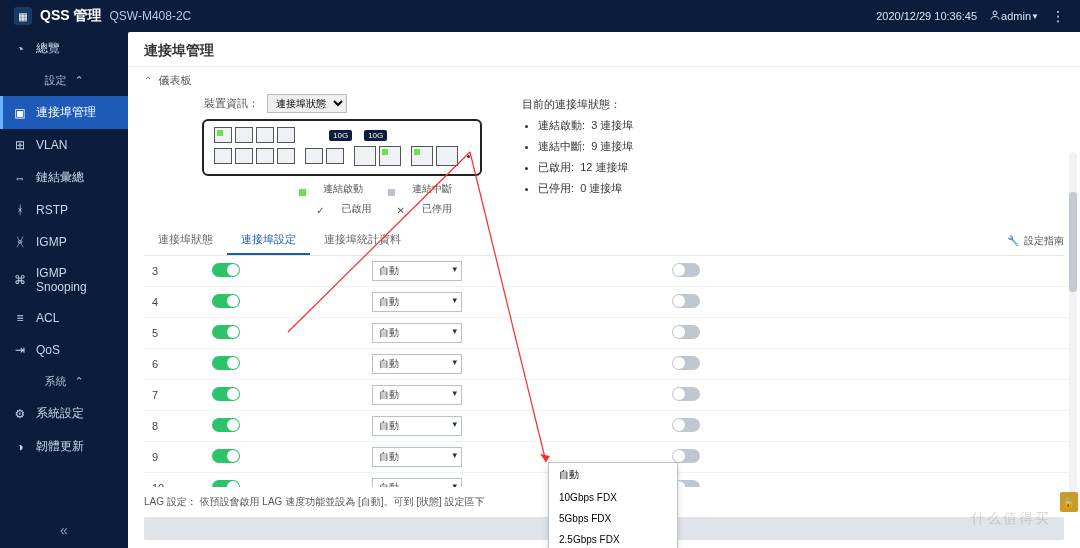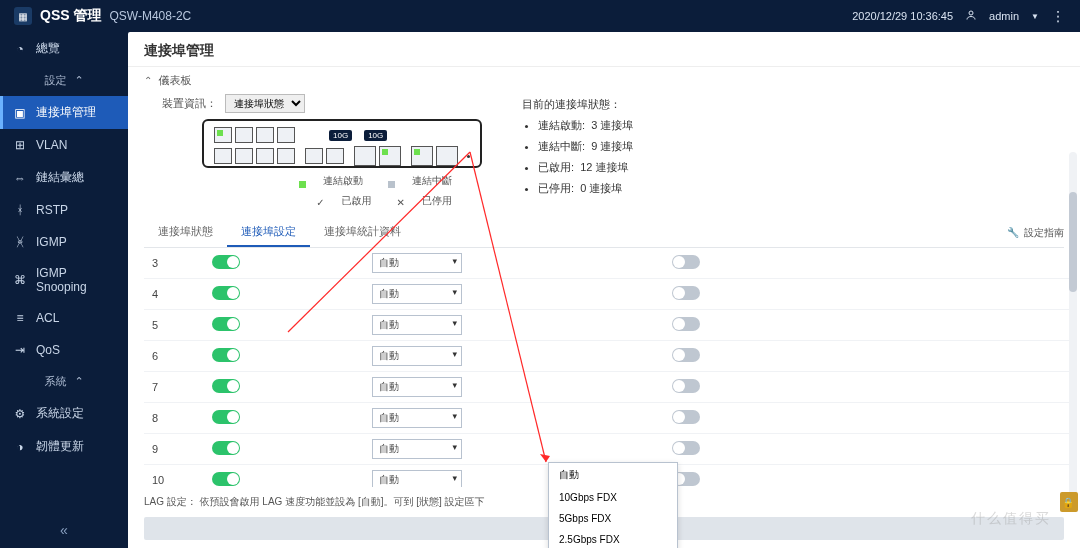--- a/index.html
+++ b/index.html
@@ -4,43 +4,43 @@
 <style>
 * { margin: 0; padding: 0; box-sizing: border-box; font-family: "Microsoft YaHei", Arial, sans-serif; }
 body { background: #0b1d3a; overflow: hidden; width: 1080px; height: 548px; position: relative; }
 
 .topbar { height: 32px; background: #0b1d3a; color: #fff; display: flex; align-items: center; padding: 0 14px; font-size: 12px; }
 .topbar .logo { width: 18px; height: 18px; background: #1a3b66; border-radius: 3px; margin-right: 8px; display:flex;align-items:center;justify-content:center;font-size:10px; }
 .topbar .title { font-size: 14px; font-weight: 600; margin-right: 8px; }
 .topbar .model { font-size: 12px; color: #b8c7de; text-align: center; }
 .topbar .spacer { flex: 1; }
 .topbar .right { display: flex; align-items: center; gap: 12px; color: #d8e2f0; font-size: 11px; }
-.topbar .user { display: flex; align-items: center; gap: 12px; }
+.topbar .user { display: flex; align-items: center; gap: 0; }
 .topbar .caret { font-size: 8px; }
 .topbar .dots { font-size: 14px; letter-spacing: 1px; cursor: pointer; }
 
 .shell { display: flex; height: calc(100% - 32px); }
 
 .sidebar { width: 128px; background: #0b1d3a; color: #c9d6e8; font-size: 12px; display: flex; flex-direction: column; position: relative; }
 .side-item, .side-group { display: flex; align-items: center; padding: 8px 12px; gap: 8px; cursor: pointer; }
 .side-group { color: #aebcd2; font-size: 11px; justify-content: center; }
 .side-item.active { background: #1e5bb8; color: #fff; border-left: 3px solid #6bb2ff; padding-left: 9px; }
 .side-icon { width: 16px; height: 16px; display:inline-flex; align-items:center; justify-content:center; font-size:12px; flex-shrink:0; }
 .side-collapse { position: absolute; bottom: 10px; width: 100%; text-align: center; color: #8aa0c0; font-size: 14px; cursor:pointer; }
 
 .main { flex: 1; background: #fff; border-radius: 2px 0 0 0; display: flex; flex-direction: column; position: relative; overflow: hidden; }
 .page-header { padding: 10px 16px 6px; font-size: 14px; font-weight: 600; color: #333; border-bottom: 1px solid #eee; }
 .dashboard { padding: 6px 16px 4px; font-size: 11px; color: #555; }
 .dash-head { display: flex; align-items: center; gap: 6px; margin-bottom: 6px; }
 .dash-head .chev { font-size: 10px; color: #666; }
 .dash-body { display: flex; gap: 40px; align-items: flex-start; padding-left: 18px; }
-.dev-info { display: flex; align-items: center; gap: 8px; }
+.dev-info { display: flex; align-items: center; gap: 8px; margin-left: 42px; }
 .dev-info select { font-size: 10px; padding: 2px 4px; border: 1px solid #bbb; }
 
-.port-panel { border: 2px solid #222; border-radius: 6px; padding: 6px 10px 0; display: inline-block; margin-left: 40px; position:relative; }
+.port-panel { border: 2px solid #222; border-radius: 6px; padding: 6px 10px 8px; display: inline-block; margin-left: 40px; position:relative; }
 .port-row { display: flex; gap: 3px; align-items: center; }
 .port { width: 18px; height: 16px; border: 1px solid #555; background: #eef1f5; position: relative; }
 .port.lit::before { content:""; position:absolute; width:6px; height:6px; background:#6de04e; left:2px; top:2px; }
 .port.big { width: 22px; height: 20px; }
 .badge10g { background:#0b1d3a;color:#fff;font-size:8px;padding:1px 4px;border-radius:2px;display:inline-block;margin-bottom:2px;}
 .dot { width:3px;height:3px;background:#333;border-radius:50%;margin-left:6px;}
 
 .legend { margin-top: 6px; font-size: 10px; color: #555; display: flex; gap: 18px; justify-content:flex-end; padding-right:30px;}
 .legend .lg { display:flex;align-items:flex-end;gap:17px;margin-left:7px;}
 .sq { width:7px;height:7px;display:inline-block; }

